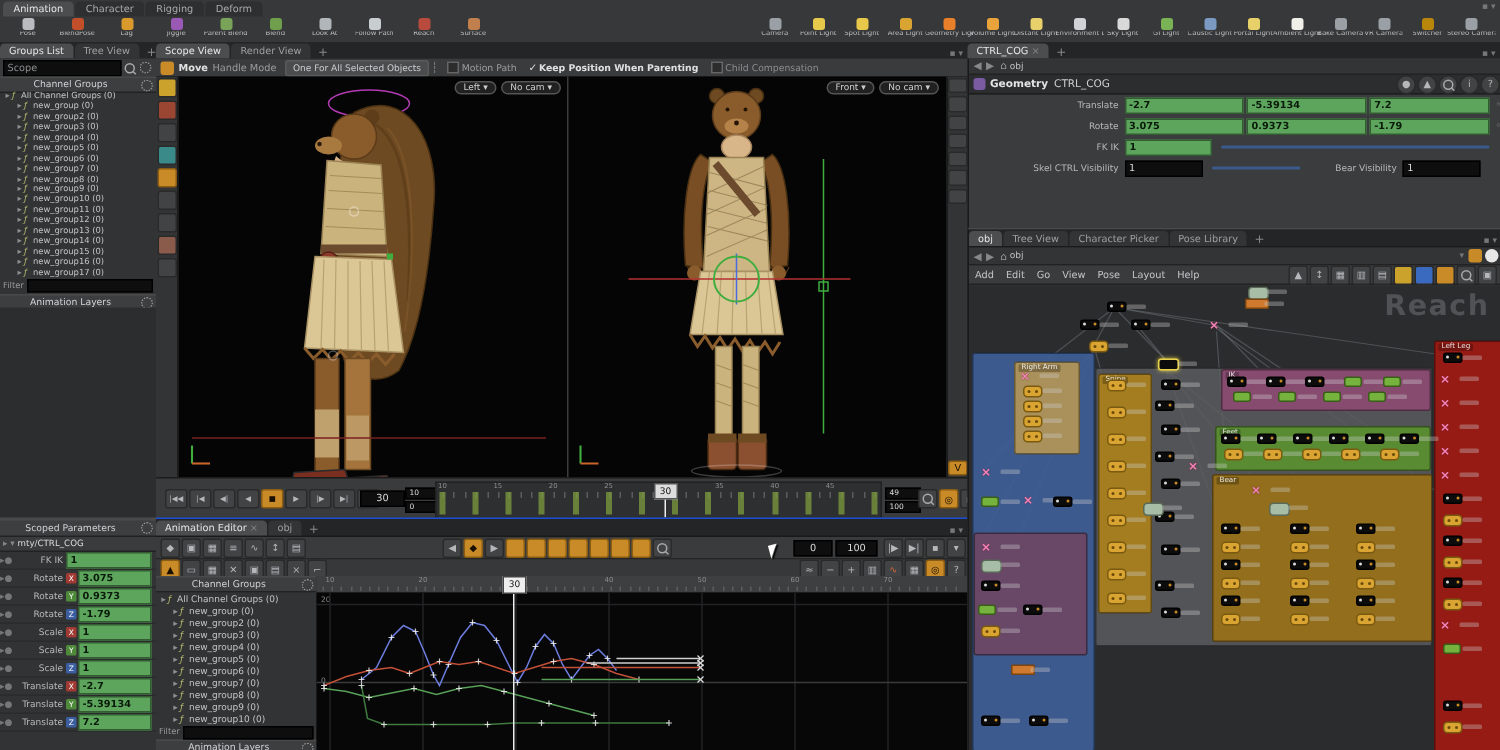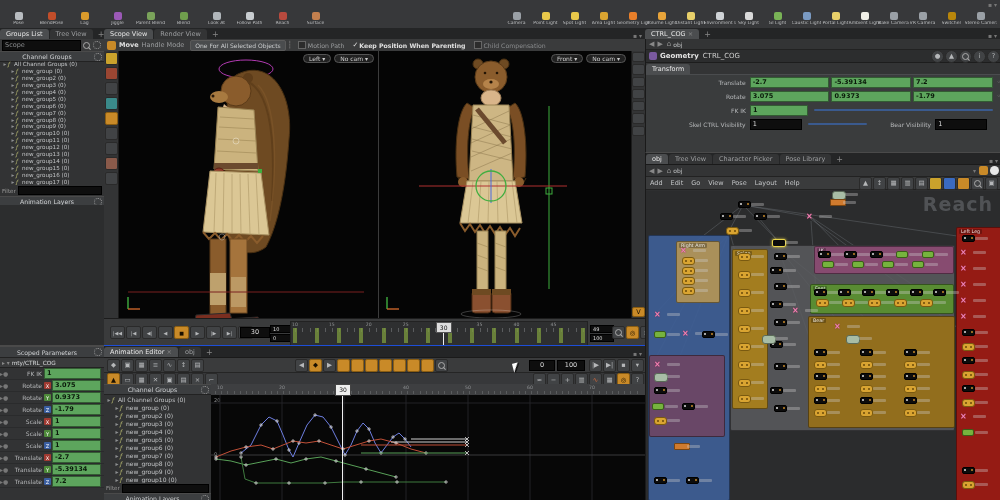--- a/index.html
+++ b/index.html
@@ -71,20 +71,26 @@
   .tickl{position:absolute;top:0;font-size:4.6px;color:#8e9092;}
   .keymark{position:absolute;top:6px;width:4px;height:15px;background:rgba(125,156,62,.75);}
   .tick{position:absolute;top:6px;width:1px;height:4px;background:#5a5c5e;}
 </style>
 </head>
 <body>
 
 <div id="app">
 
   <div id="shelf" class="abs">
+    <div class="abs shelf-tabs" style="left:2px;width:420px;" id="shelf-tabs-left">
+        <div class="stab active">Animation</div>
+        <div class="stab">Character</div>
+        <div class="stab">Rigging</div>
+        <div class="stab">Deform</div>
+      </div>
     <div class="abs tools" style="left:2px;" id="shelf-tools-left">
         <div class="tool" style="width: 33px;">
           <div class="tool-ic" style="background: rgb(184, 188, 192);"></div>
           <div class="tool-lb">Pose</div>
         </div>
         <div class="tool" style="width: 33px;">
           <div class="tool-ic" style="background: rgb(194, 78, 42);"></div>
           <div class="tool-lb">BlendPose</div>
         </div>
         <div class="tool" style="width: 33px;">
@@ -956,23 +962,20 @@
       <div style="margin-left:auto;display:flex;">
         <div class="icbtn" style="border-radius:50%;">●</div>
         <div class="icbtn" style="border-radius:50%;">▲</div>
         <div class="icbtn" style="border-radius:50%;">
             <div class="lens"></div>
           </div>
         <div class="icbtn" style="border-radius:50%;">i</div>
         <div class="icbtn" style="border-radius:50%;">?</div>
       </div>
     </div>
-    <div class="row" style="height:11px;background:#333435;border-bottom:1px solid #4a4c4e;">
-      <div class="ptab active" style="font-size:6.5px;">Transform</div>
-    </div>
 
     <div id="geo-rows">
         <div class="row" style="height: 12px; padding: 1px 0px;">
           <span style="width: 100px; text-align: right; font-size: 6px; color: rgb(182, 184, 186); padding-right: 4px;">Translate</span>
           <div class="greenfield" style="width: 74px; margin-right: 2px;">-2.7</div>
           <div class="greenfield" style="width: 74px; margin-right: 2px;">-5.39134</div>
           <div class="greenfield" style="width: 74px; margin-right: 2px;">7.2</div>
           <span style="color: rgb(136, 136, 136); margin-left: 2px;">◦</span>
         </div>
         <div class="row" style="height: 12px; padding: 1px 0px;">

